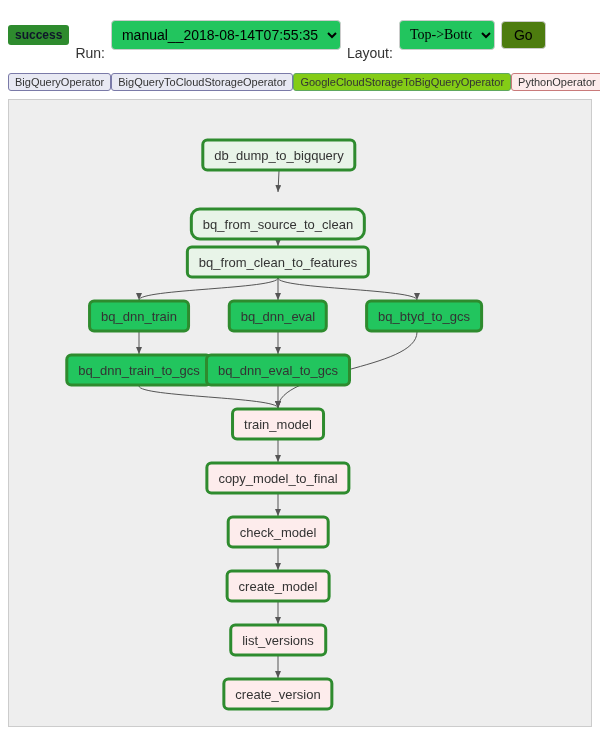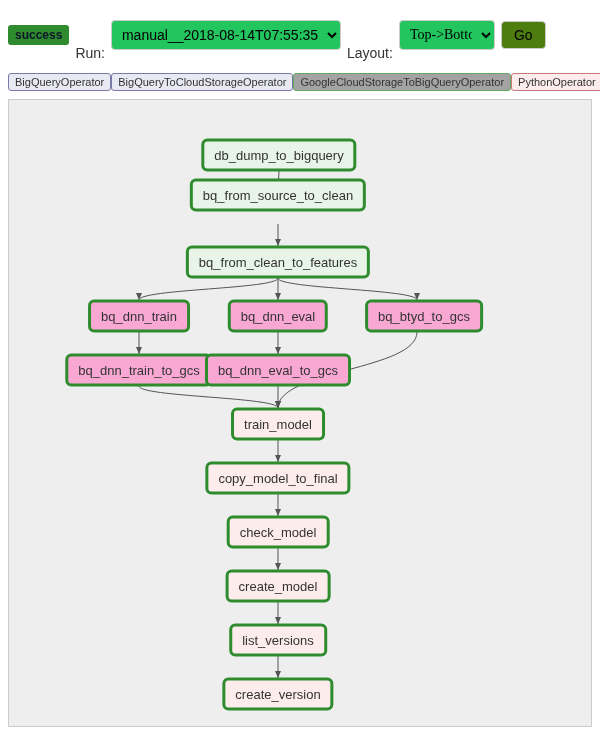--- a/index.html
+++ b/index.html
@@ -56,21 +56,21 @@
     margin-bottom: 8px;
   }
   .legend-item {
     font-size: 11px;
     padding: 2px 6px;
     border: 1px solid;
     border-radius: 3px;
   }
   .op-bigquery        { background: #e8e9f3; border-color: #7a7aa8; color:#333; }
   .op-bq2cloud        { background: #e8e9f3; border-color: #7a7aa8; color:#333; }
-  .op-gcs2bq          { background: #a3a3a3; border-color: #5fa85f; color:#333; }
+  .op-gcs2bq          { background: #84cc16; border-color: #5fa85f; color:#333; }
   .op-python          { background: #fdecec; border-color: #c97a7a; color:#333; }
 
   .canvas {
     border: 1px solid #ccc;
     background: #eee;
     width: 582px;
     height: 626px;
     position: relative;
     overflow: hidden;
   }
@@ -85,21 +85,21 @@
     position: absolute;
     border: 3px solid #2e8b2e;
     border-radius: 6px;
     padding: 6px 10px;
     font-size: 13px;
     white-space: nowrap;
     transform: translate(-50%, -50%);
     box-sizing: border-box;
   }
   .fill-green  { background: #e8f4e8; }
-  .fill-lav    { background: #f9a8d4; }
+  .fill-lav    { background: #22c55e; }
   .fill-pink   { background: #fdecec; }
 </style>
 </head>
 <body>
 
 <div class="topbar">
   <span class="success-badge">success</span>
   <span class="label">Run:</span>
   <select class="run-select">
     <option>manual__2018-08-14T07:55:35</option>
@@ -135,21 +135,21 @@
       <path d="M 130 286 C 130 297, 269 297, 269 308" fill="none" stroke="#555" stroke-width="1" marker-end="url(#arrow)"></path>
       <path d="M 269 286 L 269 308" fill="none" stroke="#555" stroke-width="1" marker-end="url(#arrow)"></path>
       <path d="M 408 232 C 408 270, 269 270, 269 308" fill="none" stroke="#555" stroke-width="1" marker-end="url(#arrow)"></path>
       <path d="M 269 340 L 269 362" fill="none" stroke="#555" stroke-width="1" marker-end="url(#arrow)"></path>
       <path d="M 269 394 L 269 416" fill="none" stroke="#555" stroke-width="1" marker-end="url(#arrow)"></path>
       <path d="M 269 448 L 269 470" fill="none" stroke="#555" stroke-width="1" marker-end="url(#arrow)"></path>
       <path d="M 269 502 L 269 524" fill="none" stroke="#555" stroke-width="1" marker-end="url(#arrow)"></path>
       <path d="M 269 556 L 269 578" fill="none" stroke="#555" stroke-width="1" marker-end="url(#arrow)"></path>
     </svg>
 <div class="node fill-green" style="left: 270px; top: 55px;">db_dump_to_bigquery</div>
-    <div class="node fill-green" style="left: 269px; top: 95px;">bq_from_source_to_clean</div>
+    <div class="node fill-green" style="left: 269px; top: 124px; border-radius: 10px;">bq_from_source_to_clean</div>
     <div class="node fill-green" style="left: 269px; top: 162px;">bq_from_clean_to_features</div>
     <div class="node fill-lav" style="left: 130px; top: 216px;">bq_dnn_train</div>
     <div class="node fill-lav" style="left: 269px; top: 216px;">bq_dnn_eval</div>
     <div class="node fill-lav" style="left: 408px; top: 216px; margin-left: 7px;">bq_btyd_to_gcs</div>
     <div class="node fill-lav" style="left: 130px; top: 270px;">bq_dnn_train_to_gcs</div>
     <div class="node fill-lav" style="left: 269px; top: 270px;">bq_dnn_eval_to_gcs</div>
     <div class="node fill-pink" style="left: 269px; top: 324px;">train_model</div>
     <div class="node fill-pink" style="left: 269px; top: 378px;">copy_model_to_final</div>
     <div class="node fill-pink" style="left: 269px; top: 432px;">check_model</div>
     <div class="node fill-pink" style="left: 269px; top: 486px;">create_model</div>

